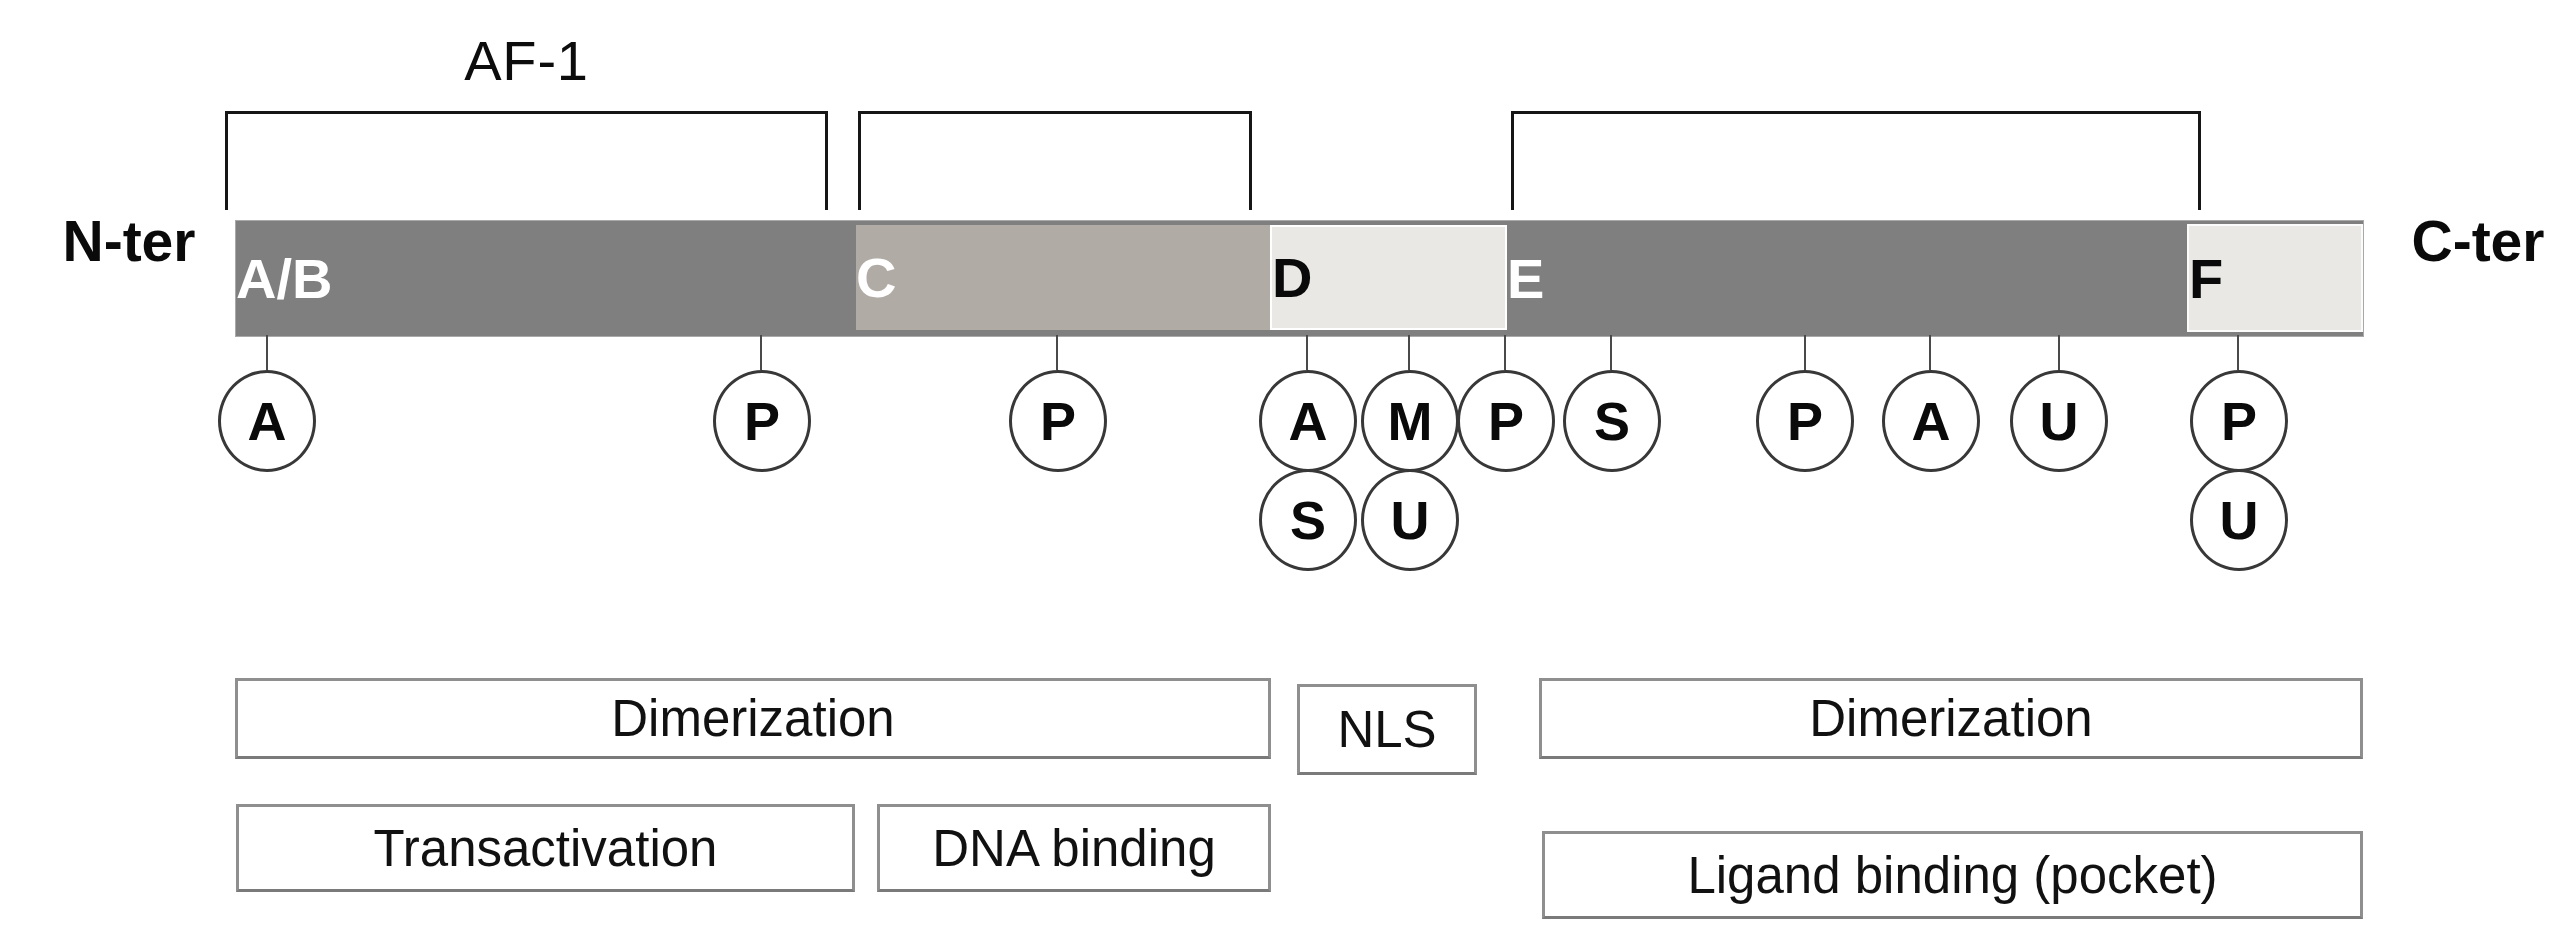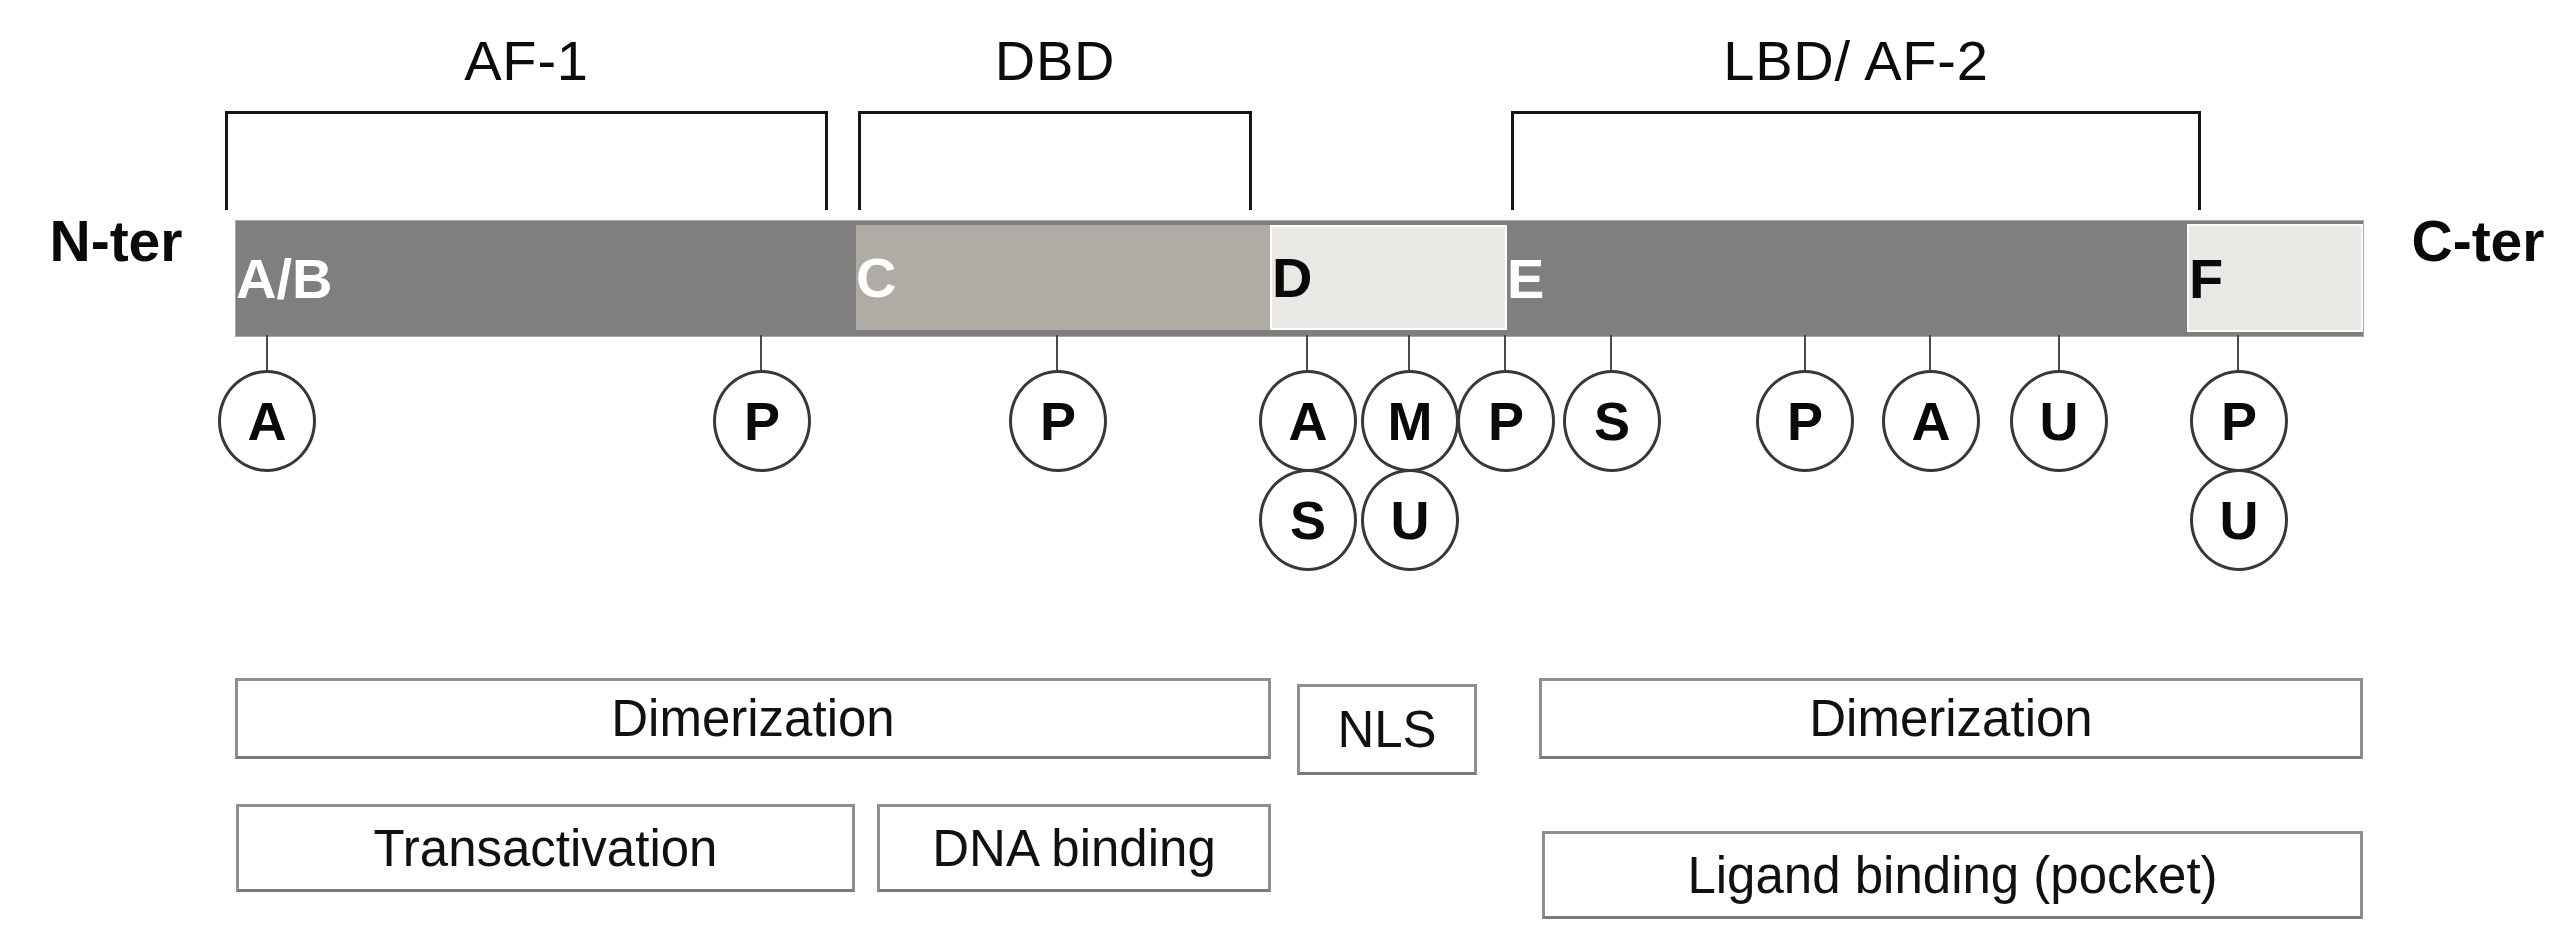--- a/index.html
+++ b/index.html
@@ -38,26 +38,24 @@
 </style>
 </head>
 <body>
 
 <div id="canvas">
 
   <div class="bracket" style="left:225px;width:603px;"></div>
   <div class="blabel" style="left:225px;width:603px;">AF-1</div>
 
   <div class="bracket" style="left:858px;width:394px;"></div>
-  <div class="blabel" style="left:858px;width:394px;">DBD</div>
 
   <div class="bracket" style="left:1511px;width:690px;"></div>
-  <div class="blabel" style="left:1511px;width:690px;">LBD/ AF-2</div>
 
-  <div class="term" style="left:23px;">N-ter</div>
+  <div class="term" style="left:36px;">N-ter</div>
   <div class="term" style="left:2385px;">C-ter</div>
 
   <div class="bar"></div>
   <div class="seg seg-ab">
       <span>A/B</span>
     </div>
   <div class="seg seg-c">
       <span>C</span>
     </div>
   <div class="seg seg-d">

